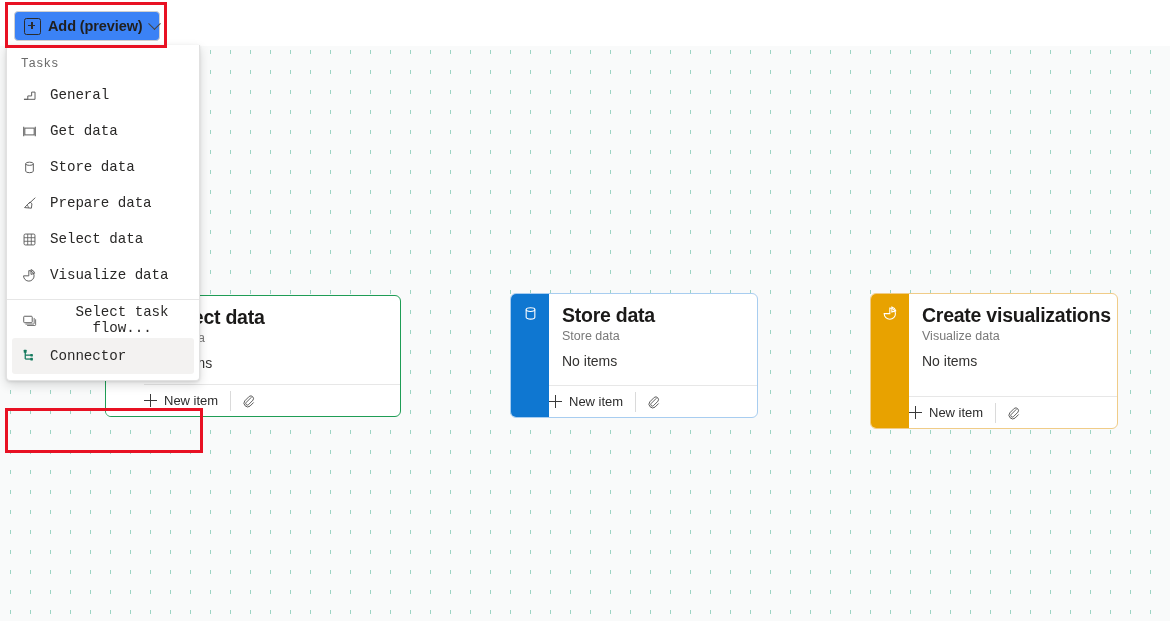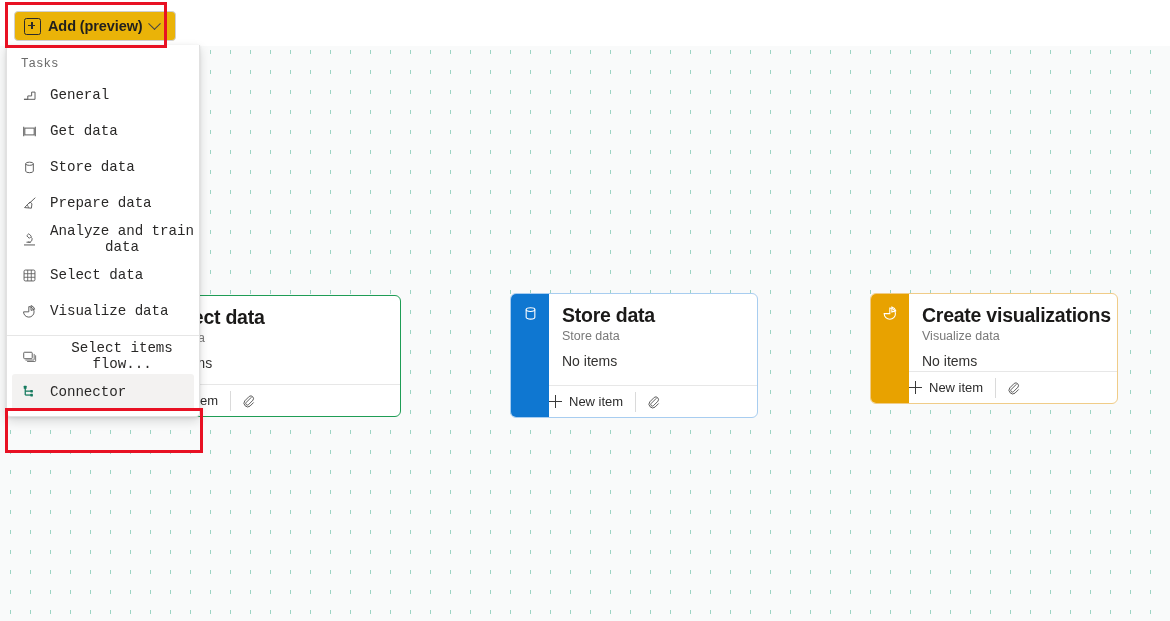--- a/index.html
+++ b/index.html
@@ -55,22 +55,22 @@
   }
 
   
   #add-button {
     position: absolute;
     left: 14px; top: 11px;
     height: 30px;
     display: flex;
     align-items: center;
     gap: 7px;
-    padding: 0 16px 0 9px;
-    background: #eab308;
+    padding: 0 0 0 9px;
+    background: #3b82f6;
     border: 1px solid #d0d0d0;
     border-radius: 4px;
     box-sizing: border-box;
     cursor: pointer;
     z-index: 8;
   }
   #add-button .lbl {
     font-size: 14.5px;
     font-weight: bold;
     color: #201f1e;
@@ -255,21 +255,21 @@
   }
   #card-collect .card-accent { background: #ffffff; }
   #card-store {
     left: 510px; top: 293px;
     width: 248px; height: 125px;
     border: 1px solid #a8cdf0;
   }
   #card-store .card-accent { background: #0f77d1; }
   #card-viz {
     left: 870px; top: 293px;
-    width: 248px; height: 111px;
+    width: 248px; height: 136px;
     border: 1px solid #f0cc88;
   }
   #card-viz .card-accent { background: #e8a200; }
 
   
   #card-collect { z-index: 2; }
 </style>
 </head>
 <body>
 
@@ -392,29 +392,20 @@
 
   <div class="menu-item">
     <svg class="mi-icon" viewBox="0 0 20 20">
       <path d="M16.5 3.5 L10.2 9.4" fill="none" stroke="#5d5d5d" stroke-width="1.15" stroke-linecap="round"></path>
       <path d="M10.6 8.2 L4.2 14.8 L12.2 15.5 L12.9 10.3 Z" fill="none" stroke="#5d5d5d" stroke-width="1.15" stroke-linejoin="round"></path>
       <path d="M7.4 11.6 L9.2 15.2" fill="none" stroke="#5d5d5d" stroke-width="0.9"></path>
     </svg>
     <span class="mtxt">Prepare data</span>
   </div>
 
-  <div class="menu-item">
-    <svg class="mi-icon" viewBox="0 0 20 20">
-      <path d="M9.2 3.2 L12.2 6.2 L9.8 8.6 L6.8 5.6 Z" fill="none" stroke="#5d5d5d" stroke-width="1.1" stroke-linejoin="round"></path>
-      <path d="M11.4 7 a3.3 3.3 0 0 1 -3.4 5.8" fill="none" stroke="#5d5d5d" stroke-width="1.1"></path>
-      <line x1="3.5" y1="16.4" x2="16.5" y2="16.4" stroke="#5d5d5d" stroke-width="1.2"></line>
-      <line x1="6.4" y1="13.2" x2="11.4" y2="13.2" stroke="#5d5d5d" stroke-width="1.1"></line>
-    </svg>
-    <span class="mtxt">Analyze and train data</span>
-  </div>
 
   <div class="menu-item">
     <svg class="mi-icon" viewBox="0 0 20 20">
       <rect x="3.6" y="3.6" width="12.8" height="12.8" rx="1.6" fill="none" stroke="#5d5d5d" stroke-width="1.15"></rect>
       <line x1="3.6" y1="7.9" x2="16.4" y2="7.9" stroke="#5d5d5d" stroke-width="1"></line>
       <line x1="3.6" y1="12.1" x2="16.4" y2="12.1" stroke="#5d5d5d" stroke-width="1"></line>
       <line x1="7.9" y1="3.6" x2="7.9" y2="16.4" stroke="#5d5d5d" stroke-width="1"></line>
       <line x1="12.1" y1="3.6" x2="12.1" y2="16.4" stroke="#5d5d5d" stroke-width="1"></line>
     </svg>
     <span class="mtxt">Select data</span>
@@ -430,21 +421,21 @@
 
   <div class="menu-sep"></div>
 
 
   <div class="menu-item">
     <svg class="mi-icon" viewBox="0 0 20 20">
       <rect x="3.2" y="5" width="10" height="7.6" rx="1" fill="none" stroke="#5d5d5d" stroke-width="1.15"></rect>
       <path d="M5.2 14.2 H14.6 a0.9 0.9 0 0 0 0.9 -0.9 V7" fill="none" stroke="#5d5d5d" stroke-width="1"></path>
       <path d="M7.2 15.9 H16.3 a0.9 0.9 0 0 0 0.9 -0.9 V8.6" fill="none" stroke="#5d5d5d" stroke-width="1"></path>
     </svg>
-    <span class="mtxt">Select items flow...</span>
+    <span class="mtxt">Select task flow...</span>
   </div>
 
   <div class="menu-item hovered">
     <svg class="mi-icon" viewBox="0 0 20 20">
       <line x1="5" y1="3.6" x2="5" y2="13" stroke="#157a5e" stroke-width="1.5"></line>
       <line x1="5" y1="8.4" x2="12" y2="8.4" stroke="#157a5e" stroke-width="1.5"></line>
       <line x1="5" y1="13" x2="12" y2="13" stroke="#157a5e" stroke-width="1.5"></line>
       <rect x="3.2" y="2.1" width="3.4" height="3.4" rx="0.6" fill="#157a5e"></rect>
       <rect x="11" y="7" width="3" height="3" rx="0.5" fill="#157a5e"></rect>
       <rect x="11" y="11.6" width="3" height="3" rx="0.5" fill="#157a5e"></rect>

